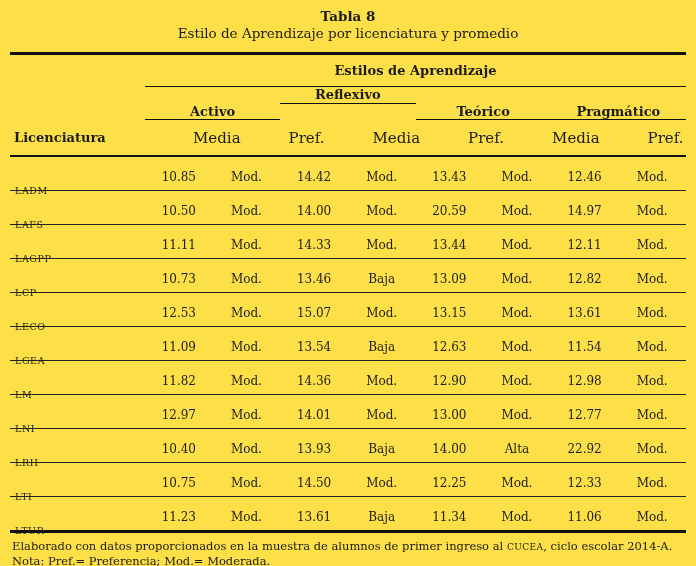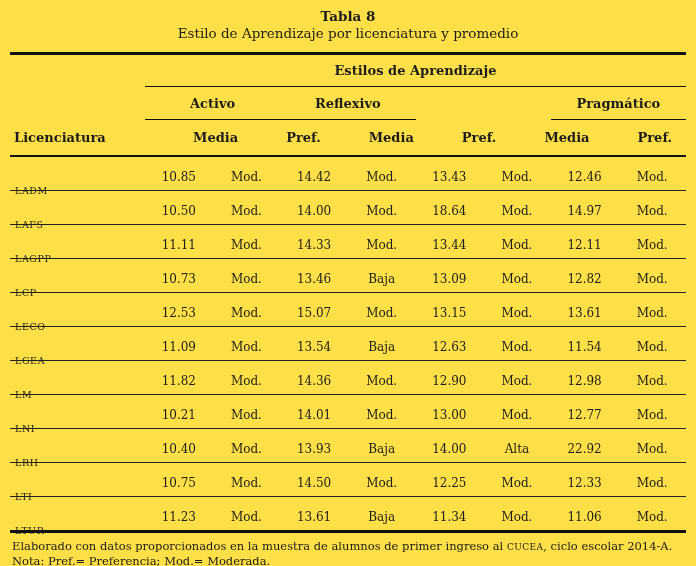--- a/index.html
+++ b/index.html
@@ -53,21 +53,21 @@
     align-items: center;
     justify-content: center;
     border-bottom: 1.5px solid #111;
   }
   .g1 { grid-column: 2 / 4; }
   .g2 { grid-column: 4 / 6; }
   .g3 { grid-column: 6 / 8; }
   .g4 { grid-column: 8 / 10; text-align: center; }
 
   .subhead-row { height: 35px; gap: 48px; }
-  .subhead-cell { text-align: center; font-weight: bold; font-size: 13px; }
+  .subhead-cell { text-align: center; font-weight: normal; font-size: 15px; }
   .first-col-head {
     text-align: left;
     font-weight: bold;
     font-size: 13px;
     padding-left: 4px;
   }
 
   .body-row { height: 33px; }
   .body-row + .body-row { border-top: 1px solid #222; }
   .cell { text-align: center; font-size: 12px; }
@@ -95,22 +95,23 @@
 
   <div class="tbl">
 
     <div class="grid-row span-row rule-top">
       <div></div>
       <div class="span-cell">Estilos de Aprendizaje</div>
     </div>
 
     <div class="grid-row group-row">
       <div></div>
+      <div class="group-cell g2">Reflexivo</div>
       <div class="group-cell g1">Activo</div>
-      <div class="group-cell g2">Reflexivo</div>
+      <div class="group-cell g3">Teórico</div>
       <div class="group-cell g4">Pragmático</div>
     </div>
 
     <div class="grid-row subhead-row">
       <div class="first-col-head">Licenciatura</div>
       <div class="subhead-cell">Media</div>
       <div class="subhead-cell">Pref.</div>
       <div class="subhead-cell">Media</div>
       <div class="subhead-cell">Pref.</div>
       <div class="subhead-cell">Media</div>
@@ -132,21 +133,21 @@
           <div class="cell">Mod.</div>
           <div class="cell">12.46</div>
           <div class="cell">Mod.</div>
         </div>
         <div class="grid-row body-row">
           <div class="cell label">LAFS</div>
           <div class="cell">10.50</div>
           <div class="cell">Mod.</div>
           <div class="cell">14.00</div>
           <div class="cell">Mod.</div>
-          <div class="cell">18.64</div>
+          <div class="cell">20.59</div>
           <div class="cell">Mod.</div>
           <div class="cell">14.97</div>
           <div class="cell">Mod.</div>
         </div>
         <div class="grid-row body-row">
           <div class="cell label">LAGPP</div>
           <div class="cell">11.11</div>
           <div class="cell">Mod.</div>
           <div class="cell">14.33</div>
           <div class="cell">Mod.</div>
@@ -194,21 +195,21 @@
           <div class="cell">Mod.</div>
           <div class="cell">14.36</div>
           <div class="cell">Mod.</div>
           <div class="cell">12.90</div>
           <div class="cell">Mod.</div>
           <div class="cell">12.98</div>
           <div class="cell">Mod.</div>
         </div>
         <div class="grid-row body-row">
           <div class="cell label">LNI</div>
-          <div class="cell">10.21</div>
+          <div class="cell">12.97</div>
           <div class="cell">Mod.</div>
           <div class="cell">14.01</div>
           <div class="cell">Mod.</div>
           <div class="cell">13.00</div>
           <div class="cell">Mod.</div>
           <div class="cell">12.77</div>
           <div class="cell">Mod.</div>
         </div>
         <div class="grid-row body-row">
           <div class="cell label">LRH</div>

